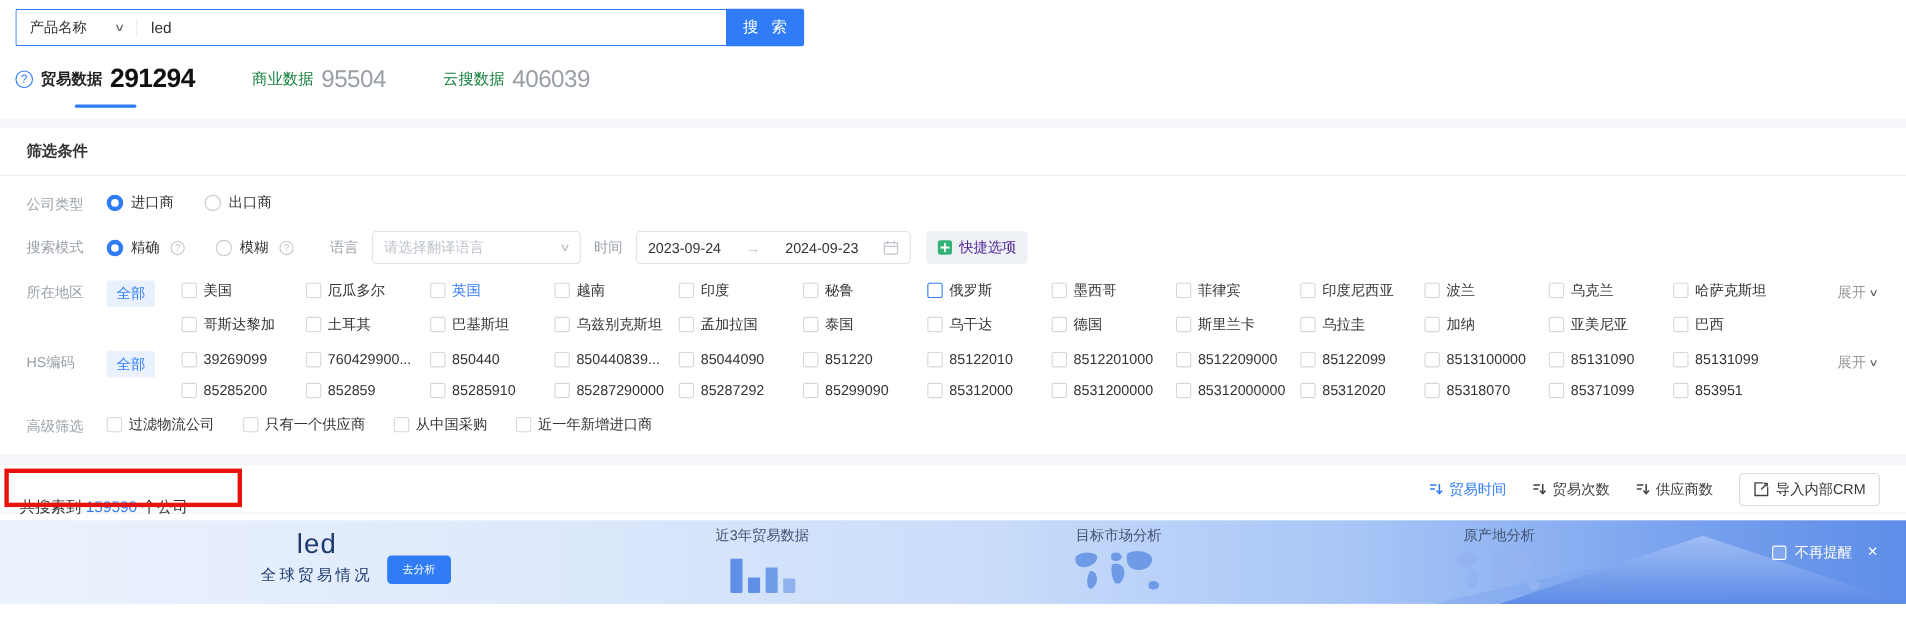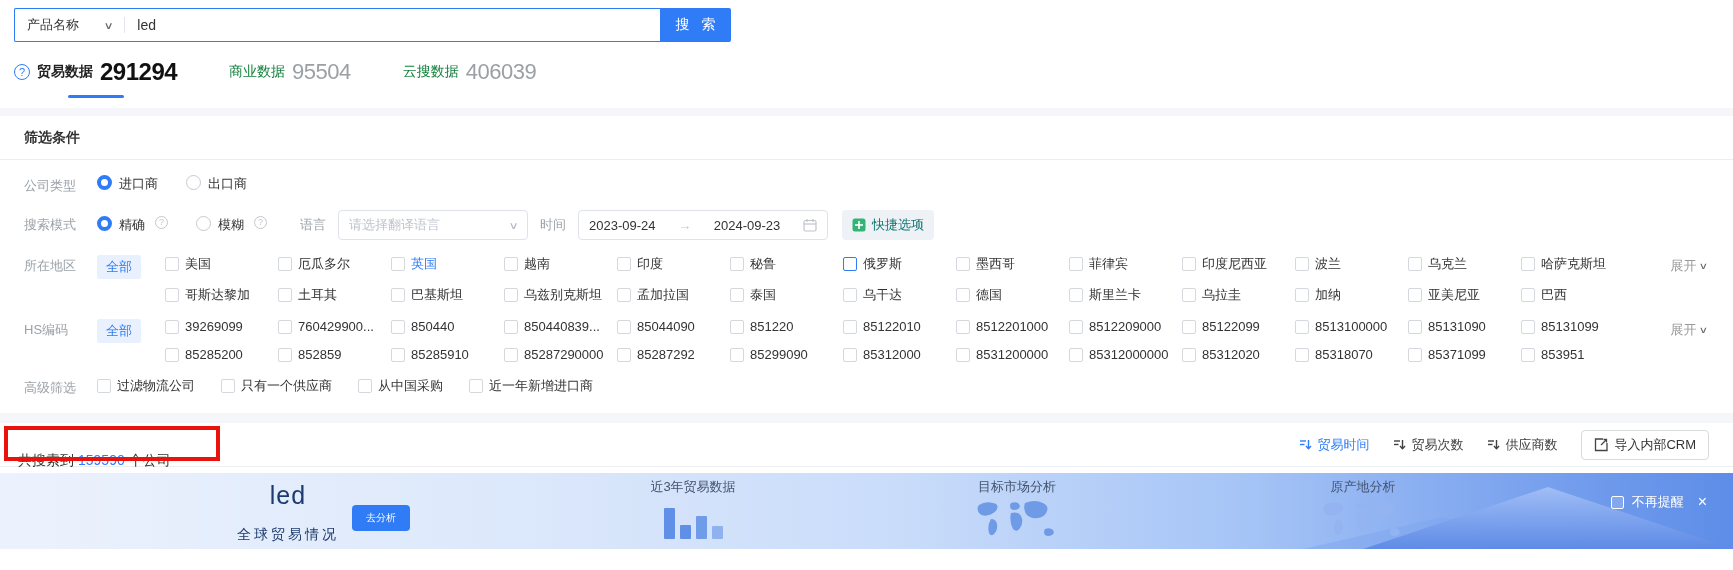--- a/index.html
+++ b/index.html
@@ -32,37 +32,37 @@
     width:56px; height:3px; background:#2f7cf6; border-radius:2px; }
 
   .band { height:8px; background:#f5f6f9; }
 
   
   .panel-title { font-size:14px; font-weight:600; color:#333; padding:13px 0 12px 24px; }
   .panel-divider { border-bottom:1px solid #ebedf0; }
   .frow { display:flex; align-items:flex-start; margin-top:15px; }
   .flabel { width:73px; margin-left:24px; color:#9aa1a8; font-size:13px; flex-shrink:0; padding-top:2px; }
   .fcontent { position:relative; flex:1; display:flex; align-items:flex-start; }
-  .radio-opt { display:flex; gap:7px; cursor:pointer; font-size:13px; color:#333; }
+  .radio-opt { display:flex; align-items:center; gap:7px; cursor:pointer; font-size:13px; color:#333; }
   .radio { width:15px; height:15px; border:1px solid #c6cad0; border-radius:50%; background:#fff; flex-shrink:0; }
   .radio.on { border:4.5px solid #2f7cf6; }
   .info-icon { width:13px; height:13px; border:1px solid #c3c7cd; color:#c3c7cd; border-radius:50%;
     font-size:9px; line-height:11px; text-align:center; margin-left:3px; }
   .mode-opts { display:flex; gap:28px; width:203px; align-items:center; }
   .inline-label { color:#9aa1a8; font-size:13px; margin-right:12px; padding-top:6px; }
   .select-box { width:190px; height:30px; border:1px solid #dfe2e6; border-radius:4px; display:flex;
     align-items:center; justify-content:space-between; padding:0 10px; font-size:13px; color:#bfc4cc;
     margin-right:12px; cursor:pointer; background:#fff; }
   .select-box .caret { color:#b5bac2; }
   .date-box { width:250px; height:30px; border:1px solid #dfe2e6; border-radius:4px; display:flex;
     align-items:center; justify-content:space-between; padding:0 10px; font-size:13px; color:#333;
     background:#fff; cursor:pointer; }
   .date-arrow { color:#c0c4cc; }
   .quick-btn { display:flex; align-items:center; gap:6px; height:30px; padding:0 10px; margin-left:14px;
-    background:#eef1f6; border:none; border-radius:4px; font-size:13px; color:#0f766e; cursor:pointer; }
+    background:#eef1f6; border:none; border-radius:4px; font-size:13px; color:#4c1d95; cursor:pointer; }
   .chip { flex-shrink:0; padding:3px 9px; background:#e8f1fd; color:#2f7cf6; font-size:13px;
     border-radius:2px; cursor:pointer; }
   .opt-grid { display:grid; grid-template-columns:repeat(13,113px); row-gap:13px; margin-left:24px; }
   .opt-flex { display:flex; gap:26px; }
   .cb-item { display:flex; align-items:center; gap:6px; font-size:13px; color:#333; cursor:pointer; }
   .cb { width:14px; height:14px; border:1px solid #d5d8dc; border-radius:2px; background:#fff; flex-shrink:0; }
   .cb-item.box-blue .cb { border-color:#2f7cf6; }
   .cb-item.lbl-blue .cb-label { color:#2f7cf6; }
   .expand { position:absolute; right:26px; top:2px; color:#999; font-size:13px; cursor:pointer;
     display:flex; gap:4px; align-items:center; }
@@ -80,21 +80,21 @@
   .sort-item.active { color:#2f7cf6; }
   .crm-btn { display:flex; align-items:center; gap:6px; height:30px; padding:0 12px; background:#fff;
     border:1px solid #d8dadd; border-radius:4px; font-size:13px; color:#333; cursor:pointer; }
 
   
   .banner { position:relative; height:76px; margin-top:6px; overflow:hidden;
     background:linear-gradient(90deg,#ecf2fd 0%,#dce8fb 30%,#c9dcfa 52%,#a5c4f6 72%,#7aa2ee 88%,#5d8de8 100%); }
   .banner-right { position:absolute; right:0; bottom:0; }
   .b-left { position:absolute; left:228px; top:8px; width:120px; text-align:center; color:#1d3a6e; }
   .b-keyword { font-size:25px; letter-spacing:1px; }
-  .b-subtitle { font-size:14px; letter-spacing:3px; margin-top:16px; }
+  .b-subtitle { font-size:14px; letter-spacing:3px; margin-top:4px; }
   .b-analyze { position:absolute; left:352px; top:32px; background:#2f7cf6; color:#fff; border:none;
     font-size:10px; padding:6px 14px; border-radius:4px; cursor:pointer; }
   .b-sec { position:absolute; top:5px; width:150px; text-align:center; }
   .b-sec-title { font-size:13px; color:#44536f; }
   .b-bars { display:flex; align-items:flex-end; justify-content:center; gap:5px; height:36px; margin-top:7px; }
   .b-bar { width:11px; border-radius:1px; }
   .b-map { margin-top:3px; }
   .b-map path { fill:#6f9ae6; }
   .b-sec.far .b-map path { fill:#93b4f1; }
   .b-dismiss { position:absolute; top:20px; right:26px; display:flex; align-items:center; gap:8px;

